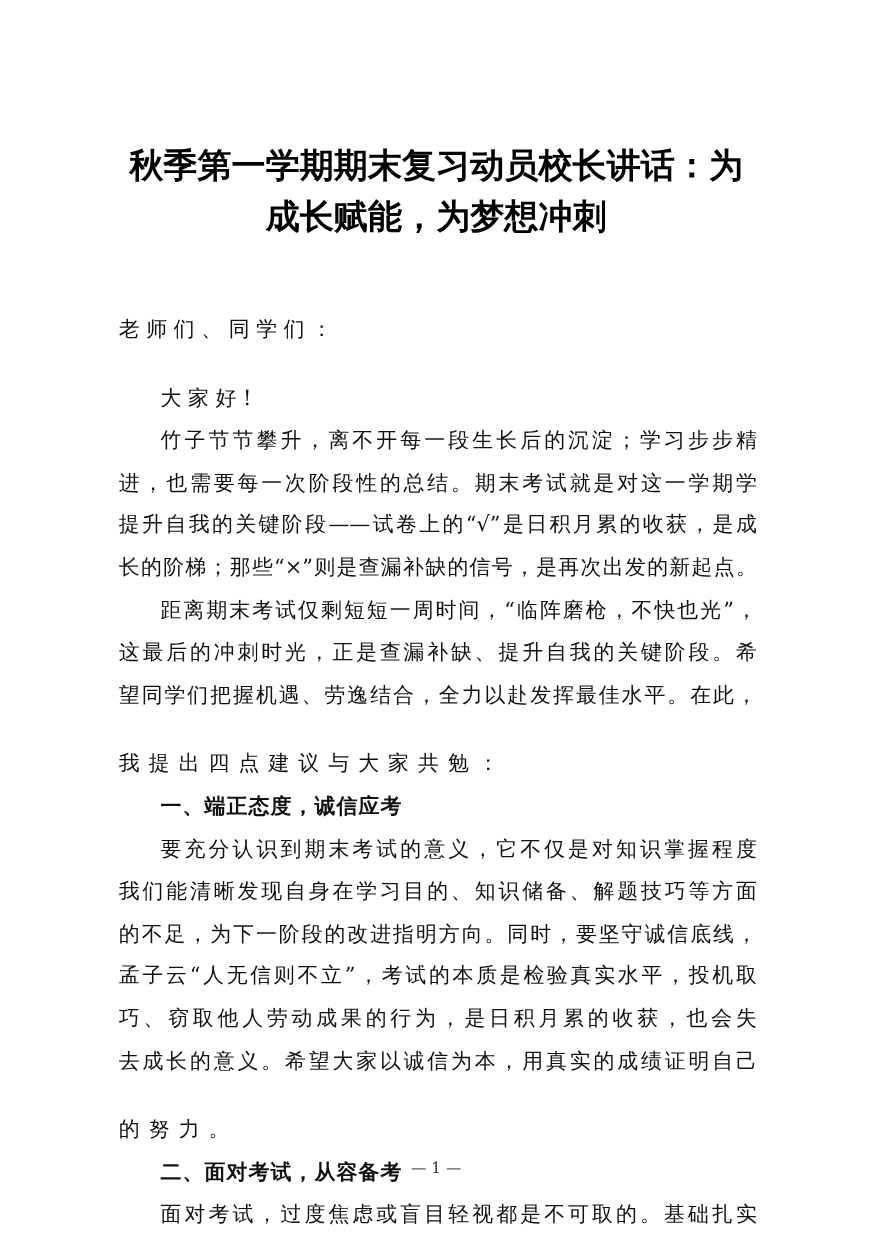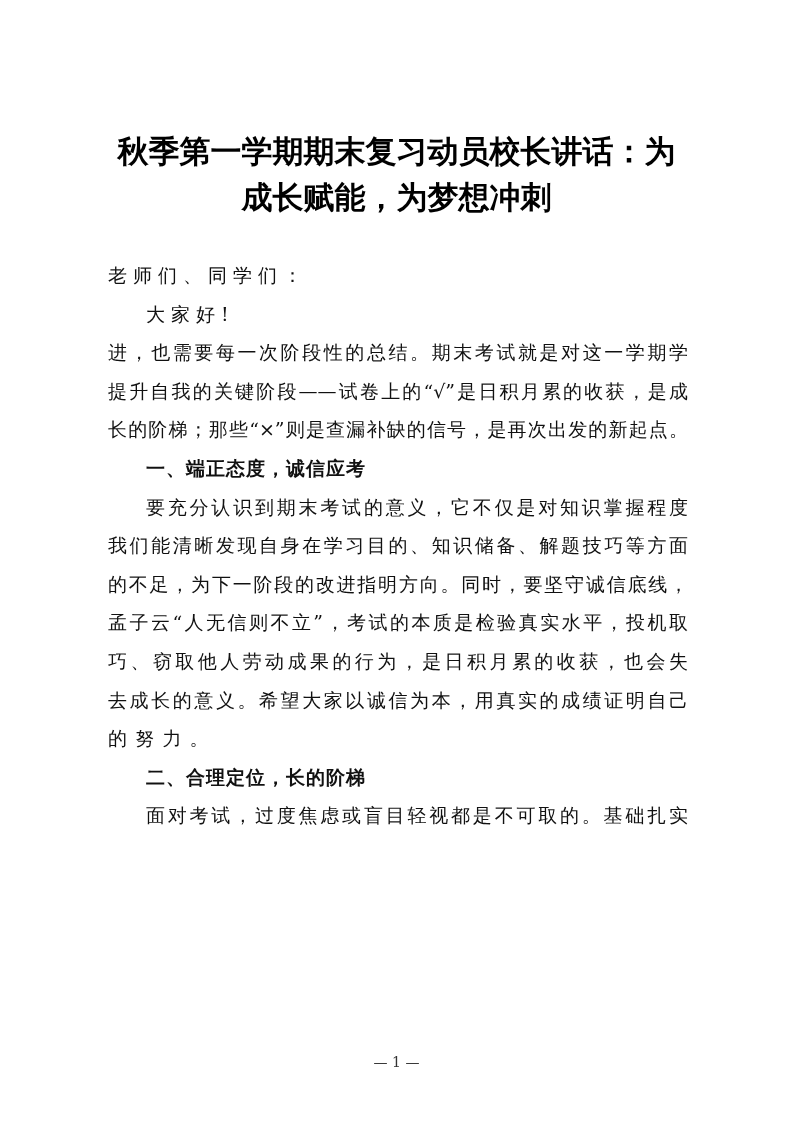--- a/index.html
+++ b/index.html
@@ -48,20 +48,21 @@
     white-space: nowrap;
     height: 38.6px;
     text-align: justify;
     text-align-last: justify;
     overflow: visible;
   }
   .line.short {
     text-align: left;
     text-align-last: left;
     letter-spacing: 8.2px;
+    margin-top: 24px;
   }
   .indent {
     padding-left: 38px;
   }
   .heading {
     font-family: "DejaVu Sans", sans-serif;
     font-weight: bold;
     letter-spacing: 1px;
     text-align: left;
     text-align-last: left;
@@ -85,38 +86,45 @@
   <div class="title">
     <div>秋季第一学期期末复习动员校长讲话：为</div>
     <div>成长赋能，为梦想冲刺</div>
   </div>
 
   <div class="body">
     <span class="line short" style="letter-spacing:6px;">老师们、同学们：</span>
     <span class="line short indent" style="letter-spacing:6px;">大家好!</span>
 
     <div>
+      <span class="line indent">竹子节节攀升，离不开每一段生长后的沉淀；学习步步精</span>
       <span class="line">进，也需要每一次阶段性的总结。期末考试就是对这一学期学</span>
       <span class="line">提升自我的关键阶段——试卷上的“√”是日积月累的收获，是成</span>
       <span class="line">长的阶梯；那些“×”则是查漏补缺的信号，是再次出发的新起点。</span>
     </div>
 
+    <div>
+      <span class="line indent">距离期末考试仅剩短短一周时间，“临阵磨枪，不快也光”，</span>
+      <span class="line">这最后的冲刺时光，正是查漏补缺、提升自我的关键阶段。希</span>
+      <span class="line">望同学们把握机遇、劳逸结合，全力以赴发挥最佳水平。在此，</span>
+      <span class="line short">我提出四点建议与大家共勉：</span>
+    </div>
 
     <div>
       <span class="line indent heading">一、端正态度，诚信应考</span>
       <span class="line indent">要充分认识到期末考试的意义，它不仅是对知识掌握程度</span>
       <span class="line">我们能清晰发现自身在学习目的、知识储备、解题技巧等方面</span>
       <span class="line">的不足，为下一阶段的改进指明方向。同时，要坚守诚信底线，</span>
       <span class="line">孟子云“人无信则不立”，考试的本质是检验真实水平，投机取</span>
       <span class="line">巧、窃取他人劳动成果的行为，是日积月累的收获，也会失</span>
       <span class="line">去成长的意义。希望大家以诚信为本，用真实的成绩证明自己</span>
       <span class="line short">的努力。</span>
     </div>
 
     <div>
-      <span class="line indent heading">二、合理定位，长的阶梯</span>
+      <span class="line indent heading">二、面对考试，从容备考</span>
       <span class="line indent">面对考试，过度焦虑或盲目轻视都是不可取的。基础扎实</span>
     </div>
   </div>
 
   <div class="footer">— 1 —</div>
 
 </div>
 
 </body></html>

